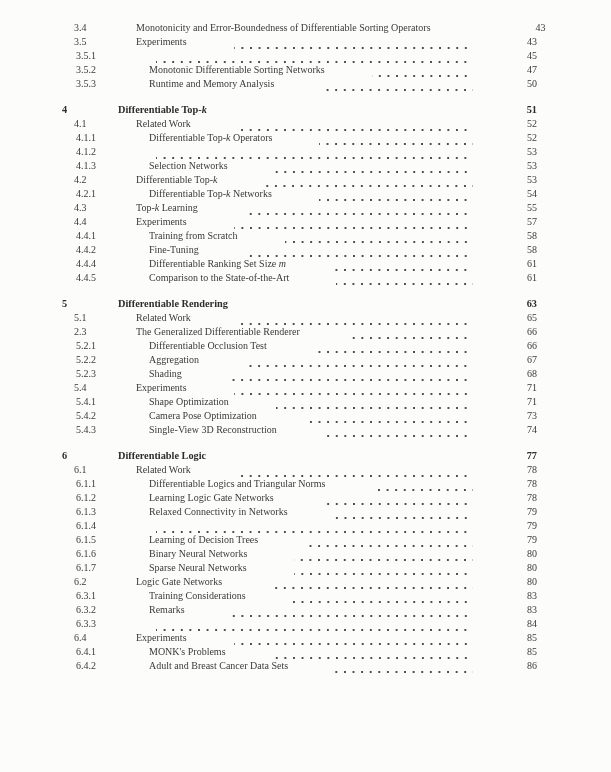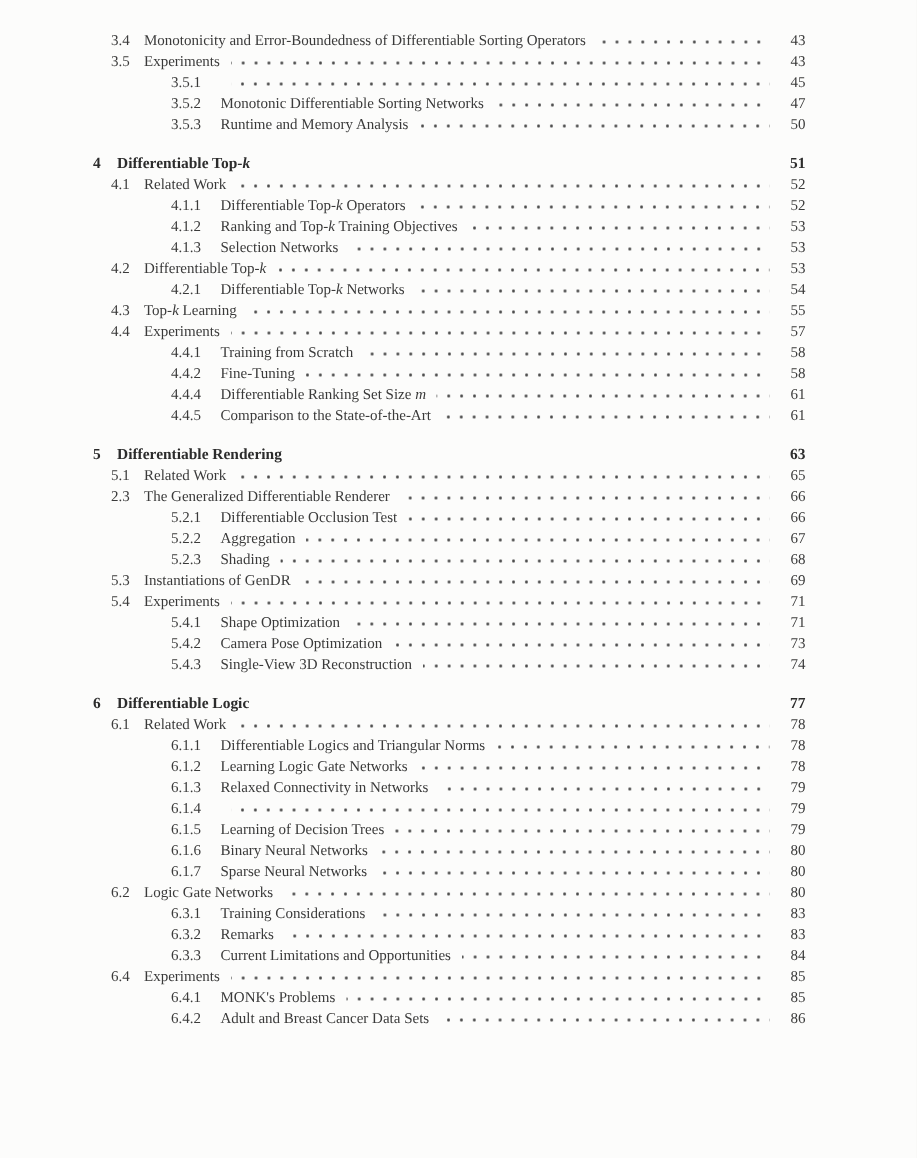--- a/index.html
+++ b/index.html
@@ -16,29 +16,30 @@
     color: #3a3a3a;
     font-size: 10px;
     overflow: hidden;
   }
   .toc {
     position: absolute;
     left: 62px; right: 74px; top: 21px;
   }
   .row {
     display: flex;
-    align-items: center;
+    align-items: flex-end;
     height: 14px;
     line-height: 14px;
     white-space: nowrap;
+    gap: 40px;
   }
   .row .num { flex: 0 0 auto; }
   .row .title { flex: 0 0 auto; min-width: 0; }
   .lvl1 .num { margin-left: 12px; width: 22px; }
-  .lvl2 .num { margin-left: 52px; width: 33px; }
+  .lvl2 .num { margin-left: 14px; width: 33px; }
   .chapter {
     font-weight: bold;
     color: #2c2c2c;
     font-size: 10.3px;
     margin-top: 12px;
   }
   .chapter .num { width: 16px; }
   .leader {
     flex: 1 1 auto;
     min-width: 4px;
@@ -104,21 +105,20 @@
           <span class="pg">52</span>
         </div>
         <div class="row lvl2">
           <span class="num">4.1.1</span>
           <span class="title">Differentiable Top-<i>k</i> Operators</span>
           <span class="leader"></span>
           <span class="pg">52</span>
         </div>
         <div class="row lvl2">
           <span class="num">4.1.2</span>
-          <span class="title">Ranking and Top-<i>k</i> Training Objectives</span>
           <span class="leader"></span>
           <span class="pg">53</span>
         </div>
         <div class="row lvl2">
           <span class="num">4.1.3</span>
           <span class="title">Selection Networks</span>
           <span class="leader"></span>
           <span class="pg">53</span>
         </div>
         <div class="row lvl1">
@@ -201,26 +201,20 @@
           <span class="leader"></span>
           <span class="pg">67</span>
         </div>
         <div class="row lvl2">
           <span class="num">5.2.3</span>
           <span class="title">Shading</span>
           <span class="leader"></span>
           <span class="pg">68</span>
         </div>
         <div class="row lvl1">
-          <span class="num">5.3</span>
-          <span class="title">Instantiations of GenDR</span>
-          <span class="leader"></span>
-          <span class="pg">69</span>
-        </div>
-        <div class="row lvl1">
           <span class="num">5.4</span>
           <span class="title">Experiments</span>
           <span class="leader"></span>
           <span class="pg">71</span>
         </div>
         <div class="row lvl2">
           <span class="num">5.4.1</span>
           <span class="title">Shape Optimization</span>
           <span class="leader"></span>
           <span class="pg">71</span>
@@ -305,21 +299,20 @@
           <span class="pg">83</span>
         </div>
         <div class="row lvl2">
           <span class="num">6.3.2</span>
           <span class="title">Remarks</span>
           <span class="leader"></span>
           <span class="pg">83</span>
         </div>
         <div class="row lvl2">
           <span class="num">6.3.3</span>
-          <span class="title">Current Limitations and Opportunities</span>
           <span class="leader"></span>
           <span class="pg">84</span>
         </div>
         <div class="row lvl1">
           <span class="num">6.4</span>
           <span class="title">Experiments</span>
           <span class="leader"></span>
           <span class="pg">85</span>
         </div>
         <div class="row lvl2">

